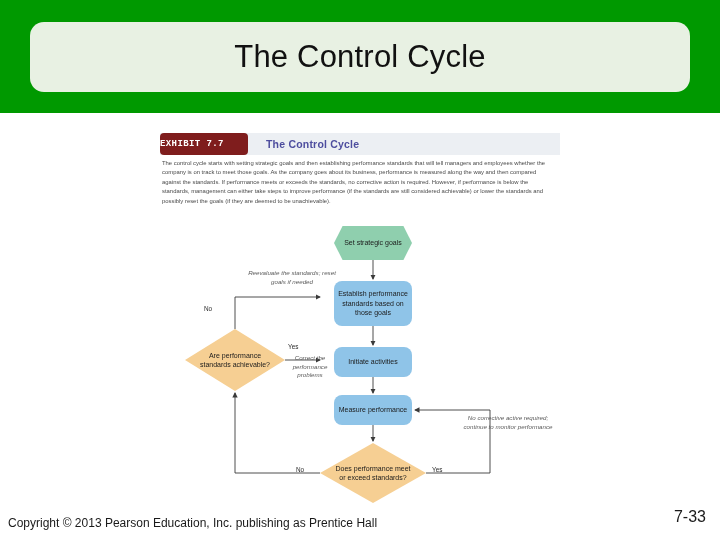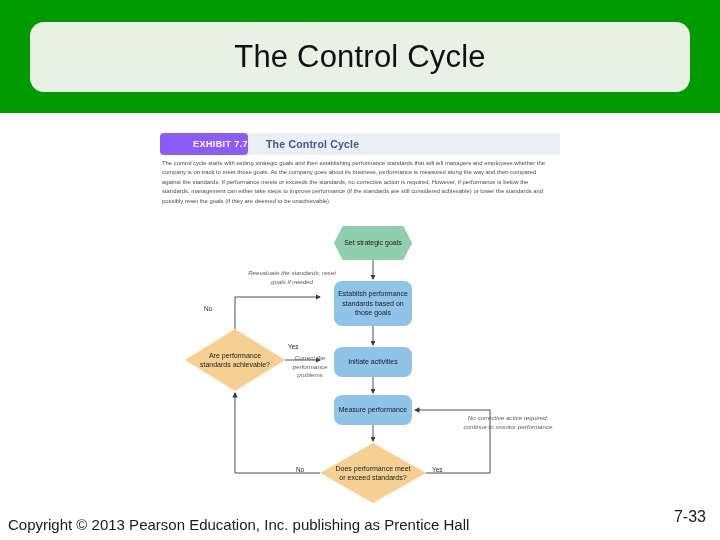--- a/index.html
+++ b/index.html
@@ -31,24 +31,25 @@
   #exhibit{
     position:absolute;left:160px;top:133px;width:400px;height:375px;
     background:#ffffff;
   }
   #exhibit-header{
     position:absolute;left:0;top:0;width:400px;height:22px;
     background:#eceff3;
     display:flex;align-items:center;
   }
   #exhibit-badge{
-    width:88px;height:22px;background:#8b5cf6;
+    width:88px;height:22px;background:#7f1d1d;
     border-radius:4px;
-    display:flex;align-items:center;justify-content:flex-end;
+    display:flex;align-items:center;justify-content:flex-start;
     flex:0 0 auto;
+    font-family:Liberation Mono, monospace;
   }
   #exhibit-badge-label{
     color:#ffffff;font-size:9px;font-weight:bold;letter-spacing:.4px;
   }
   #exhibit-title{
     margin-left:18px;color:#4d4d9e;font-size:10.5px;font-weight:bold;
     letter-spacing:.2px;
   }
 
   #exhibit-body{
@@ -111,21 +112,21 @@
     position:absolute;font-size:6.4px;color:#2b2b2b;font-style:normal;
   }
   #label-no-left{left:44px;top:84px;}
   #label-yes-left{left:128px;top:122px;}
   #label-no-bottom{left:136px;top:245px;}
   #label-yes-bottom{left:272px;top:245px;}
 
   
   #footer-copyright{
     position:absolute;left:8px;top:516px;
-    font-size:15px;color:#1a1a1a;white-space:nowrap;
+    font-size:12px;color:#1a1a1a;white-space:nowrap;
   }
   #footer-page{
     position:absolute;right:14px;top:508px;
     font-size:16px;color:#1a1a1a;
   }
 </style>
 </head>
 <body>
 
 <div id="title-band">

